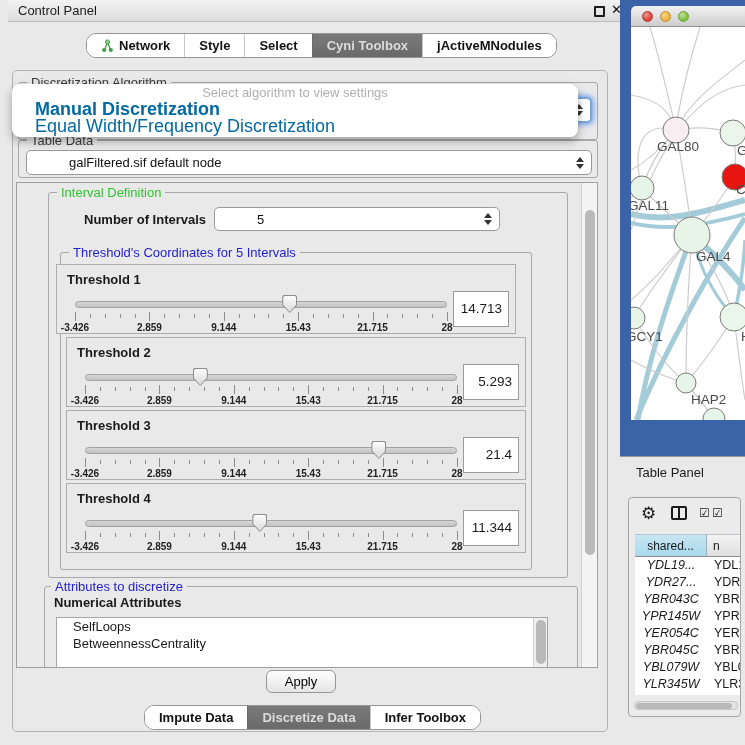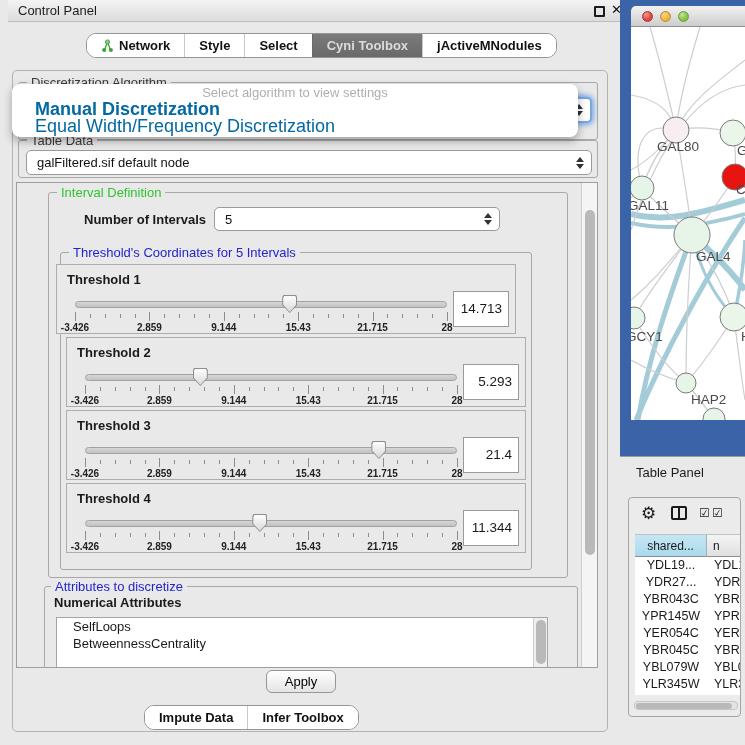--- a/index.html
+++ b/index.html
@@ -22,21 +22,21 @@
 
   #outer-box { left:12px; top:70px; width:596px; height:662px; border:1px solid #B3B3B3; border-radius:5px; background:#E9E9E9; }
 
   .group { position:absolute; border:1px solid #A8A8A8; border-radius:3px; }
   .legend { position:absolute; top:-8px; left:8px; background:#E9E9E9; padding:0 4px; font-size:13px; line-height:15px; white-space:nowrap; }
   .legend.green { color:#2FC42F; }
   .legend.blue { color:#2424CE; }
   .legend.gray { color:#3a3a3a; }
 
   .combo { position:absolute; background:#fff; border:1px solid #9A9A9A; border-radius:5px; display:flex; align-items:center; cursor:pointer; }
-  .combo .val { flex:1; padding-left:10px; font-size:13px; color:#111; overflow:hidden; white-space:nowrap; }
+  .combo .val { flex:1; padding-left:10px; font-size:13px; color:#111; overflow:hidden; white-space:nowrap;margin-left:32px; }
   .stepper { width:9px; margin-right:7px; display:flex; flex-direction:column; align-items:center; gap:2px; }
   .stepper .up { width:0; height:0; border-left:4px solid transparent; border-right:4px solid transparent; border-bottom:5px solid #333; }
   .stepper .dn { width:0; height:0; border-left:4px solid transparent; border-right:4px solid transparent; border-top:5px solid #333; }
 
   #algo-combo { left:26px; top:97px; width:566px; height:26px; border:2px solid #7BA7DC; box-shadow:0 0 5px 2px rgba(90,150,235,.75); z-index:5; }
 
   #algo-popup { left:12px; top:84px; width:566px; height:53px; background:#fff; border-radius:8px; box-shadow:0 4px 10px rgba(0,0,0,.32); z-index:50; overflow:hidden; }
   #algo-popup .ph { height:17px; line-height:17px; text-align:center; color:#AFAFAF; font-size:13px; }
   #algo-popup .opt { height:17px; line-height:17px; padding-left:23px; font-size:18px; color:#0369a1; cursor:pointer; }
   #algo-popup .opt.bold { font-weight:bold; }
@@ -80,21 +80,21 @@
   #tp-box { left:8px; top:40px; width:113px; height:220px; background:#EBEBEB; border:1px solid #A5A5A5; border-radius:4px; overflow:hidden; }
   .tp-ico { position:absolute; cursor:pointer; color:#1a1a1a; }
   #ico-cols { width:16px; height:14px; border:2px solid #1a1a1a; border-radius:2px; }
   #ico-cols .mid { position:absolute; left:5px; top:0; width:2px; height:10px; background:#1a1a1a; }
   #tp-table { position:absolute; left:6px; top:36px; width:142px; }
   .hcell { position:absolute; top:0; height:23px; line-height:23px; font-size:12px; text-align:center; border-right:1px solid #9FB0BA; border-top:1px solid #B9C6CD; border-bottom:1px solid #8E8E8E; overflow:hidden; cursor:pointer; }
   #hc1 { left:0; width:72px; background:linear-gradient(#C7E6F3,#A9DAEC); }
   #hc2 { left:72px; width:70px; background:linear-gradient(#F4F4F4,#DFDFDF); text-align:left; padding-left:6px; }
   #tp-rows { position:absolute; left:6px; top:59px; width:142px; height:138px; background:#fff; overflow:hidden; }
   .trow { display:flex; height:17px; line-height:17px; font-size:12.5px; cursor:pointer; }
-  .trow .c1 { width:72px; text-align:center; overflow:hidden; white-space:nowrap; }
+  .trow .c1 { width:72px; text-align:center; overflow:hidden; white-space:nowrap;font-style:italic; }
   .trow .c2 { width:70px; padding-left:7px; overflow:hidden; white-space:nowrap; }
 </style>
 </head>
 <body>
 
 <div id="root">
 
   <div class="abs" id="cp-titlebar">
     <div class="abs" id="cp-title">Control Panel</div>
     <div class="abs" id="cp-float"></div>
@@ -375,20 +375,23 @@
     <div class="vsb" style="left:564px;top:0;width:17px;height:486px;">
       <div class="thumb" style="left:3px;top:27px;height:345px;"></div>
     </div>
   </div>
 
   <button class="push-btn" style="left:266px;top:670px;width:70px;height:23px;">Apply</button>
 
   <div class="abs tabbar" id="bottom-tabbar">
       <div class="tab">
         <span>Impute Data</span>
+      </div>
+      <div class="tab selected">
+        <span>Discretize Data</span>
       </div>
       <div class="tab">
         <span>Infer Toolbox</span>
       </div>
     </div>
 
   <div class="abs" id="net-frame">
     <div class="abs" id="net-titlebar">
       <div class="tl" style="left:11px;background:radial-gradient(circle at 35% 30%,#F09B95,#E0443E 60%);border:1px solid #A93832;"></div>
       <div class="tl" style="left:29px;background:radial-gradient(circle at 35% 30%,#F7D98B,#EFB43F 60%);border:1px solid #BA8A2B;"></div>

